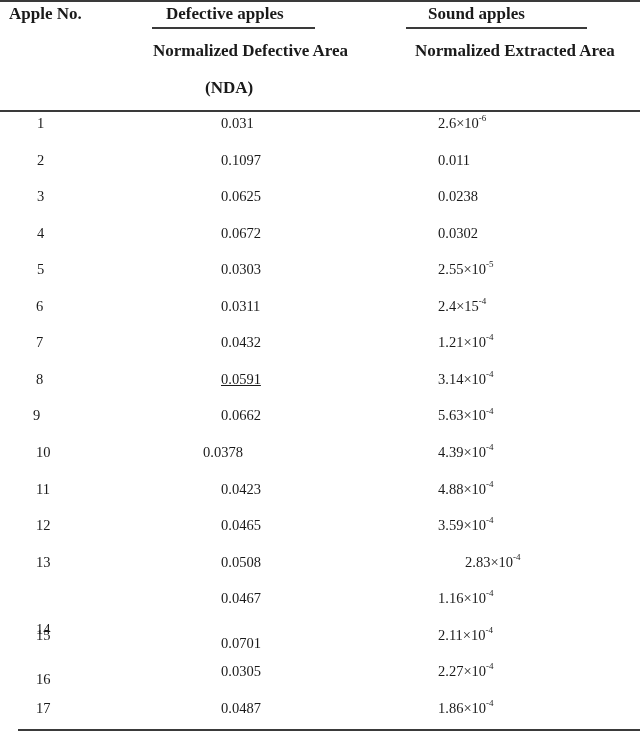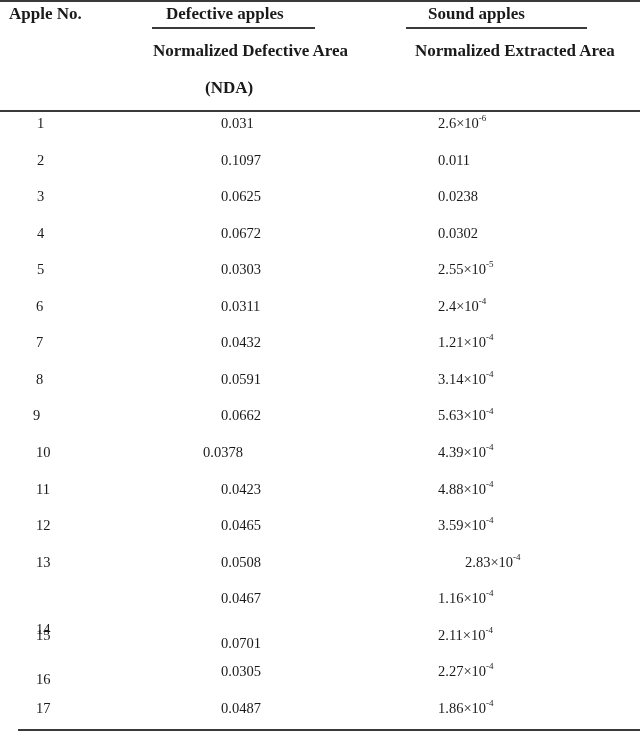--- a/index.html
+++ b/index.html
@@ -42,26 +42,26 @@
       <div class="cell" style="left: 221px; top: 189.1px;">0.0625</div>
       <div class="cell" style="left: 438px; top: 189.1px;"><span>0.0238</span><sup></sup></div>
       <div class="cell" style="left: 37px; top: 225.65px;">4</div>
       <div class="cell" style="left: 221px; top: 225.65px;">0.0672</div>
       <div class="cell" style="left: 438px; top: 225.65px;"><span>0.0302</span><sup></sup></div>
       <div class="cell" style="left: 37px; top: 262.2px;">5</div>
       <div class="cell" style="left: 221px; top: 262.2px;">0.0303</div>
       <div class="cell" style="left: 438px; top: 262.2px;"><span>2.55×10</span><sup>-5</sup></div>
       <div class="cell" style="left: 36px; top: 298.75px;">6</div>
       <div class="cell" style="left: 221px; top: 298.75px;">0.0311</div>
-      <div class="cell" style="left: 438px; top: 298.75px;"><span>2.4×10</span><sup>-4</sup></div>
+      <div class="cell" style="left: 438px; top: 298.75px;"><span>2.4×15</span><sup>-4</sup></div>
       <div class="cell" style="left: 36px; top: 335.3px;">7</div>
       <div class="cell" style="left: 221px; top: 335.3px;">0.0432</div>
       <div class="cell" style="left: 438px; top: 335.3px;"><span>1.21×10</span><sup>-4</sup></div>
       <div class="cell" style="left: 36px; top: 371.85px;">8</div>
-      <div class="cell" style="left: 221px; top: 371.85px;">0.0591</div>
+      <div class="cell" style="left: 221px; top: 371.85px; text-decoration: underline;">0.0591</div>
       <div class="cell" style="left: 438px; top: 371.85px;"><span>3.14×10</span><sup>-4</sup></div>
       <div class="cell" style="left: 33px; top: 408.4px;">9</div>
       <div class="cell" style="left: 221px; top: 408.4px;">0.0662</div>
       <div class="cell" style="left: 438px; top: 408.4px;"><span>5.63×10</span><sup>-4</sup></div>
       <div class="cell" style="left: 36px; top: 444.95px;">10</div>
       <div class="cell" style="left: 203px; top: 444.95px;">0.0378</div>
       <div class="cell" style="left: 438px; top: 444.95px;"><span>4.39×10</span><sup>-4</sup></div>
       <div class="cell" style="left: 36px; top: 481.5px;">11</div>
       <div class="cell" style="left: 221px; top: 481.5px;">0.0423</div>
       <div class="cell" style="left: 438px; top: 481.5px;"><span>4.88×10</span><sup>-4</sup></div>

